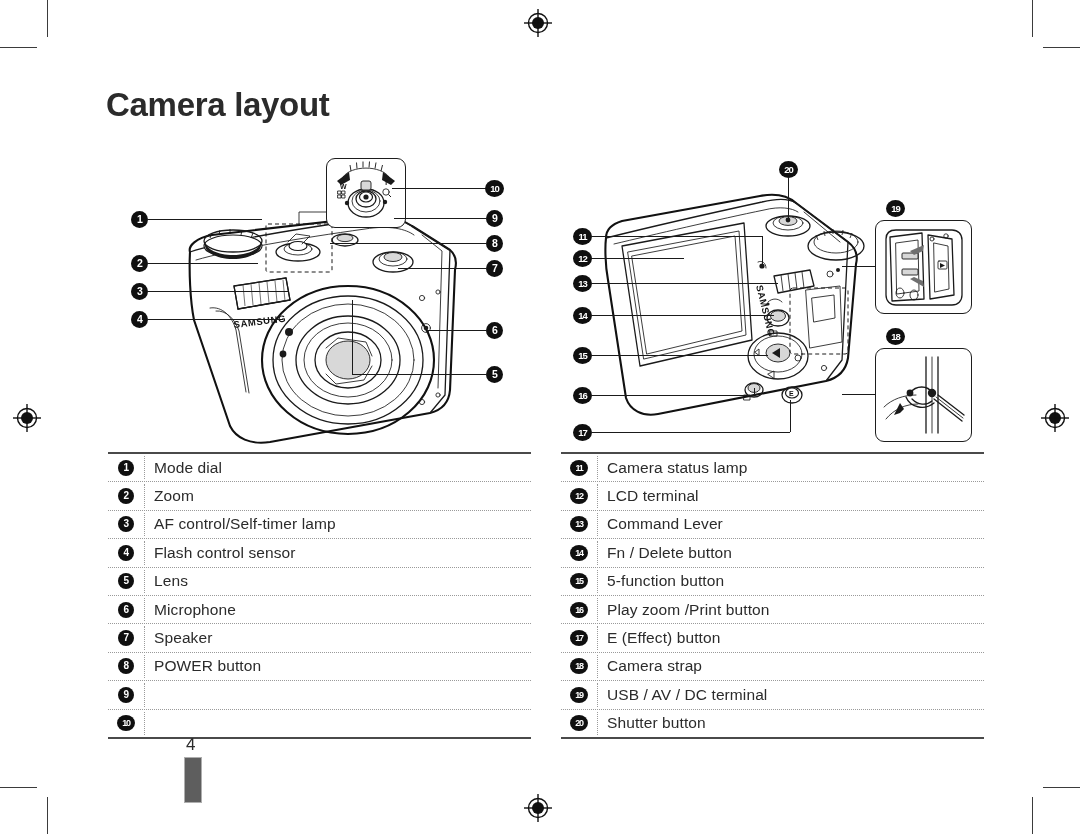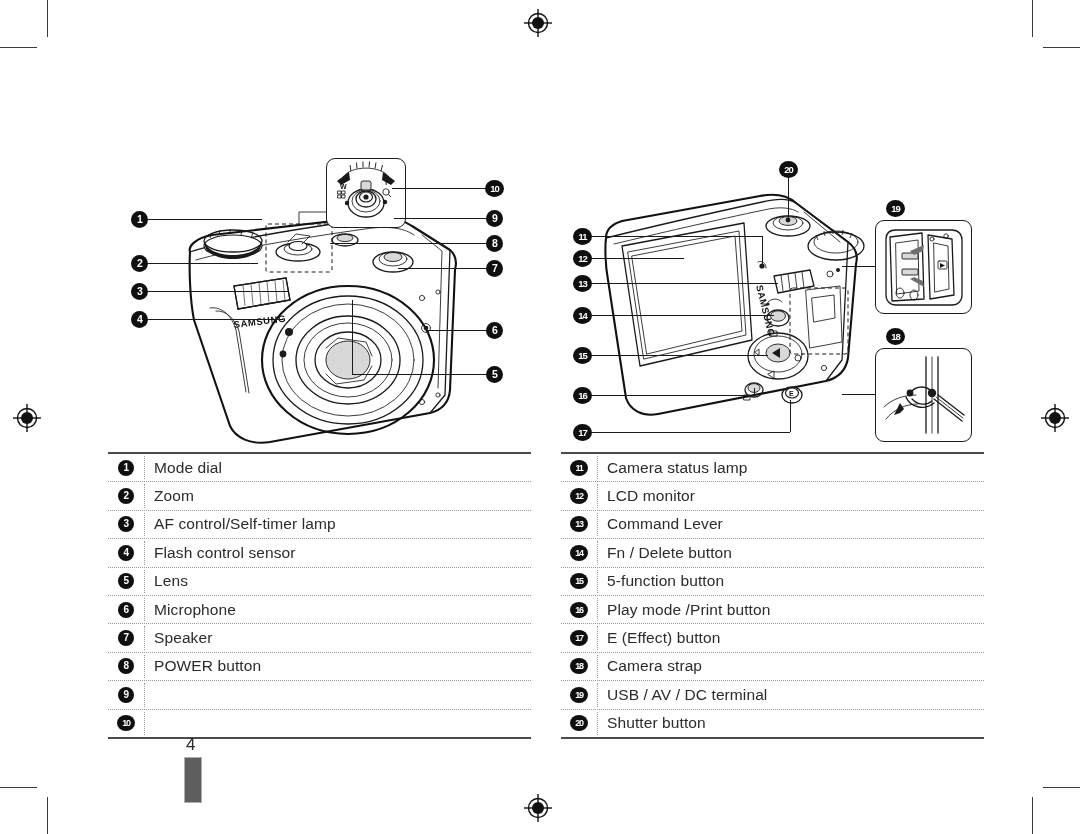--- a/index.html
+++ b/index.html
@@ -175,20 +175,21 @@
   </div>
   <div class="reg" style="left:523px;top:793px;">
     <svg width="30" height="30" viewBox="0 0 30 30">
       <circle cx="15" cy="15" r="9.5" fill="none" stroke="#111" stroke-width="1.4"></circle>
       <circle cx="15" cy="15" r="6" fill="#111"></circle>
       <line x1="15" y1="1" x2="15" y2="29" stroke="#111" stroke-width="1.4"></line>
       <line x1="1" y1="15" x2="29" y2="15" stroke="#111" stroke-width="1.4"></line>
     </svg>
   </div>
 
+  <div class="title">Camera layout</div>
 
   <div class="figures">
 
     <div class="fig" style="left:150px;top:30px;">
       <svg width="330" height="280" viewBox="0 0 330 280">
 
         <path class="ln-thick" d="M40 72 C38 66 46 58 62 55 L210 38 C232 35 250 38 262 46
                                    L300 70 C306 75 307 82 305 90
                                    L300 210 C299 222 292 230 280 233
                                    L120 262 C100 265 86 258 80 246
@@ -570,21 +571,21 @@
               <span class="badge two">11</span>
             </div>
             <div class="divider"></div>
             <div class="lbl">Camera status lamp</div>
           </div>
           <div class="row">
             <div class="num">
               <span class="badge two">12</span>
             </div>
             <div class="divider"></div>
-            <div class="lbl">LCD monitor</div>
+            <div class="lbl">LCD terminal</div>
           </div>
           <div class="row">
             <div class="num">
               <span class="badge two">13</span>
             </div>
             <div class="divider"></div>
             <div class="lbl">Command Lever</div>
           </div>
           <div class="row">
             <div class="num">
@@ -598,21 +599,21 @@
               <span class="badge two">15</span>
             </div>
             <div class="divider"></div>
             <div class="lbl">5-function button</div>
           </div>
           <div class="row">
             <div class="num">
               <span class="badge two">16</span>
             </div>
             <div class="divider"></div>
-            <div class="lbl">Play mode /Print button</div>
+            <div class="lbl">Play zoom /Print button</div>
           </div>
           <div class="row">
             <div class="num">
               <span class="badge two">17</span>
             </div>
             <div class="divider"></div>
             <div class="lbl">E (Effect) button</div>
           </div>
           <div class="row">
             <div class="num">

